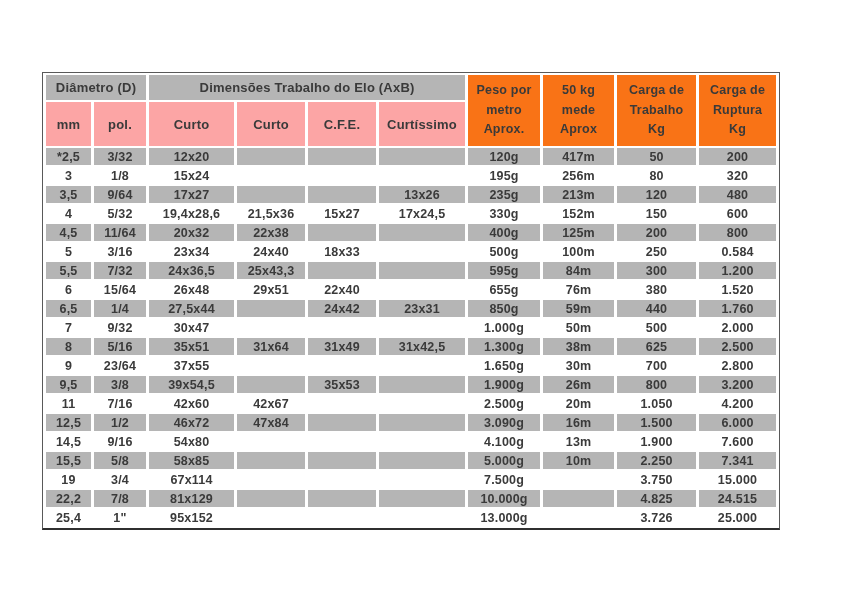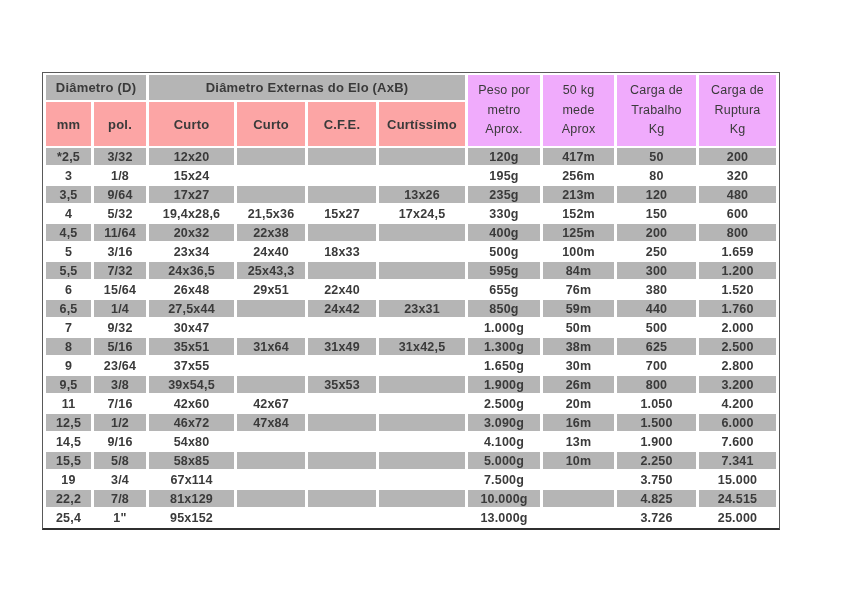--- a/index.html
+++ b/index.html
@@ -43,26 +43,26 @@
     letter-spacing: 0.2px;
   }
   
   th.band {
     background: var(--stripe, #b5b5b5);
     height: 25px;
     font-size: 13px;
   }
   
   th.tallhead {
-    background: #f0abfc;
+    background: #f97316;
     font-size: 12.5px;
     line-height: 1.55;
     white-space: pre-line;
     vertical-align: middle;
-    font-weight: normal;
+    font-weight: bold;
   }
   
   th.sub {
     background: #fca5a5;
     height: 44px;
     font-size: 13px;
   }
   tbody td {
     height: 17px;
     font-size: 12.5px;
@@ -86,21 +86,21 @@
         <col style="width:68px">
         <col style="width:86px">
         <col style="width:72px">
         <col style="width:71px">
         <col style="width:79px">
         <col style="width:77px">
       </colgroup>
       <thead>
         <tr>
           <th class="band" colspan="2">Diâmetro (D)</th>
-          <th class="band" colspan="4">Diâmetro Externas do Elo (AxB)</th>
+          <th class="band" colspan="4">Dimensões Trabalho do Elo (AxB)</th>
           <th class="tallhead" rowspan="2">Peso por
 metro
 Aprox.</th>
           <th class="tallhead" rowspan="2">50 kg
 mede
 Aprox</th>
           <th class="tallhead" rowspan="2">Carga de
 Trabalho
 Kg</th>
           <th class="tallhead" rowspan="2">Carga de
@@ -180,21 +180,21 @@
           <tr>
             <td>5</td>
             <td>3/16</td>
             <td>23x34</td>
             <td>24x40</td>
             <td>18x33</td>
             <td></td>
             <td>500g</td>
             <td>100m</td>
             <td>250</td>
-            <td>1.659</td>
+            <td>0.584</td>
           </tr>
           <tr class="stripe">
             <td>5,5</td>
             <td>7/32</td>
             <td>24x36,5</td>
             <td>25x43,3</td>
             <td></td>
             <td></td>
             <td>595g</td>
             <td>84m</td>

